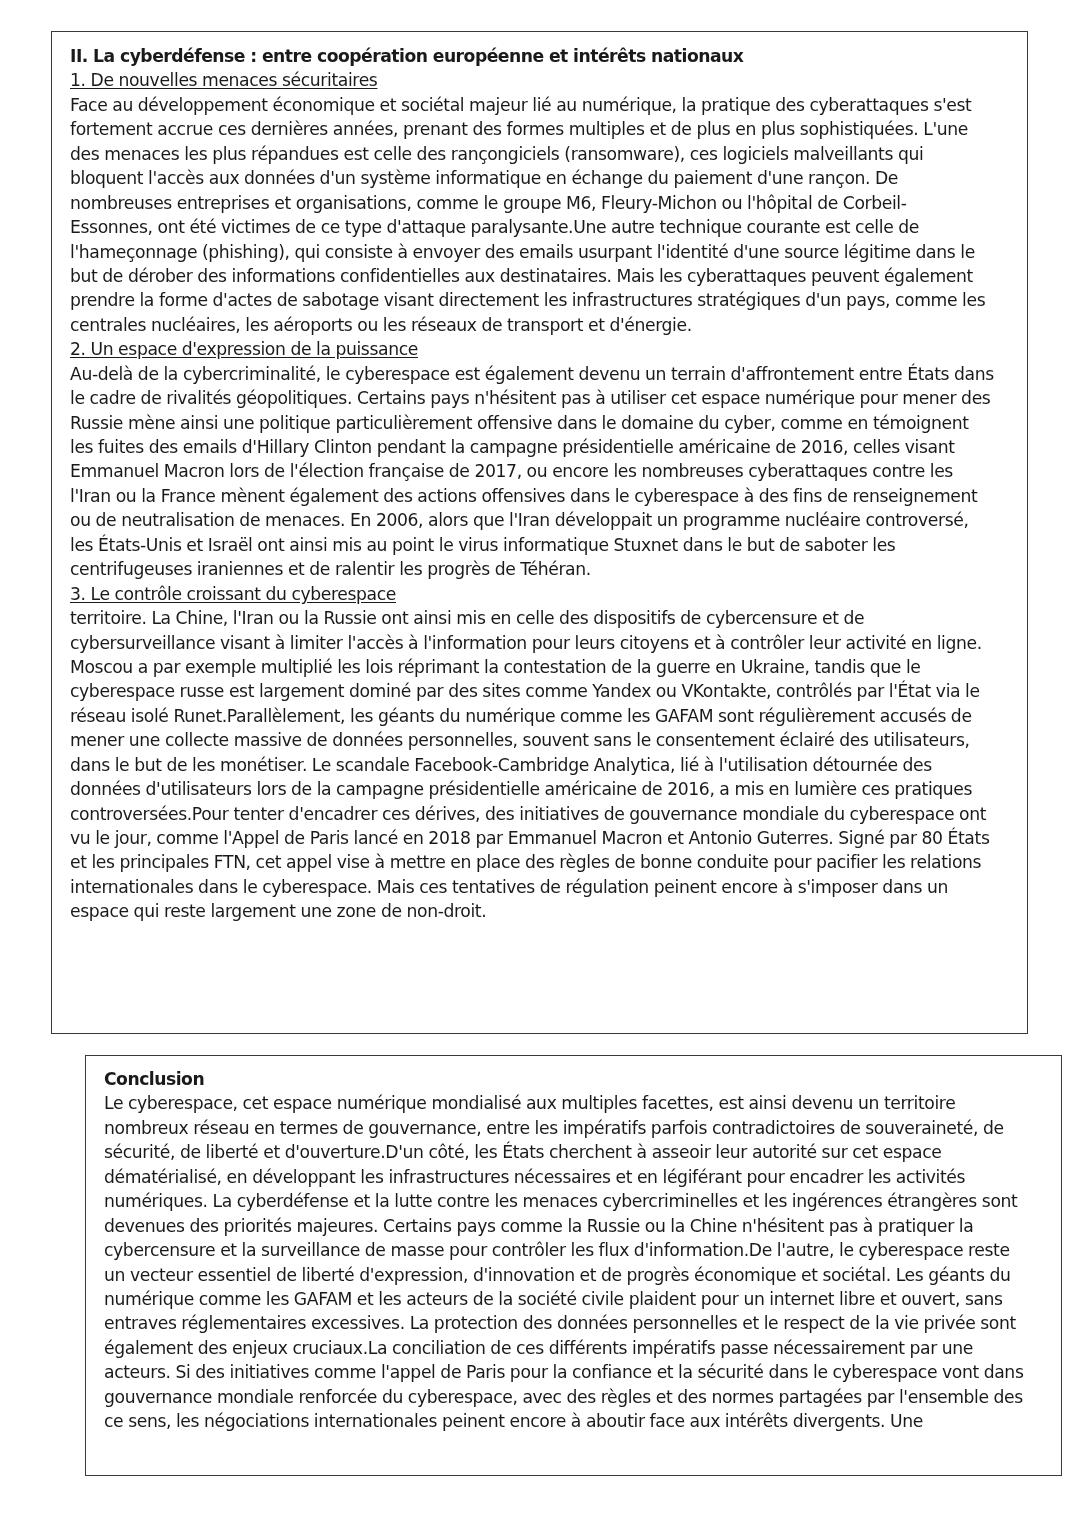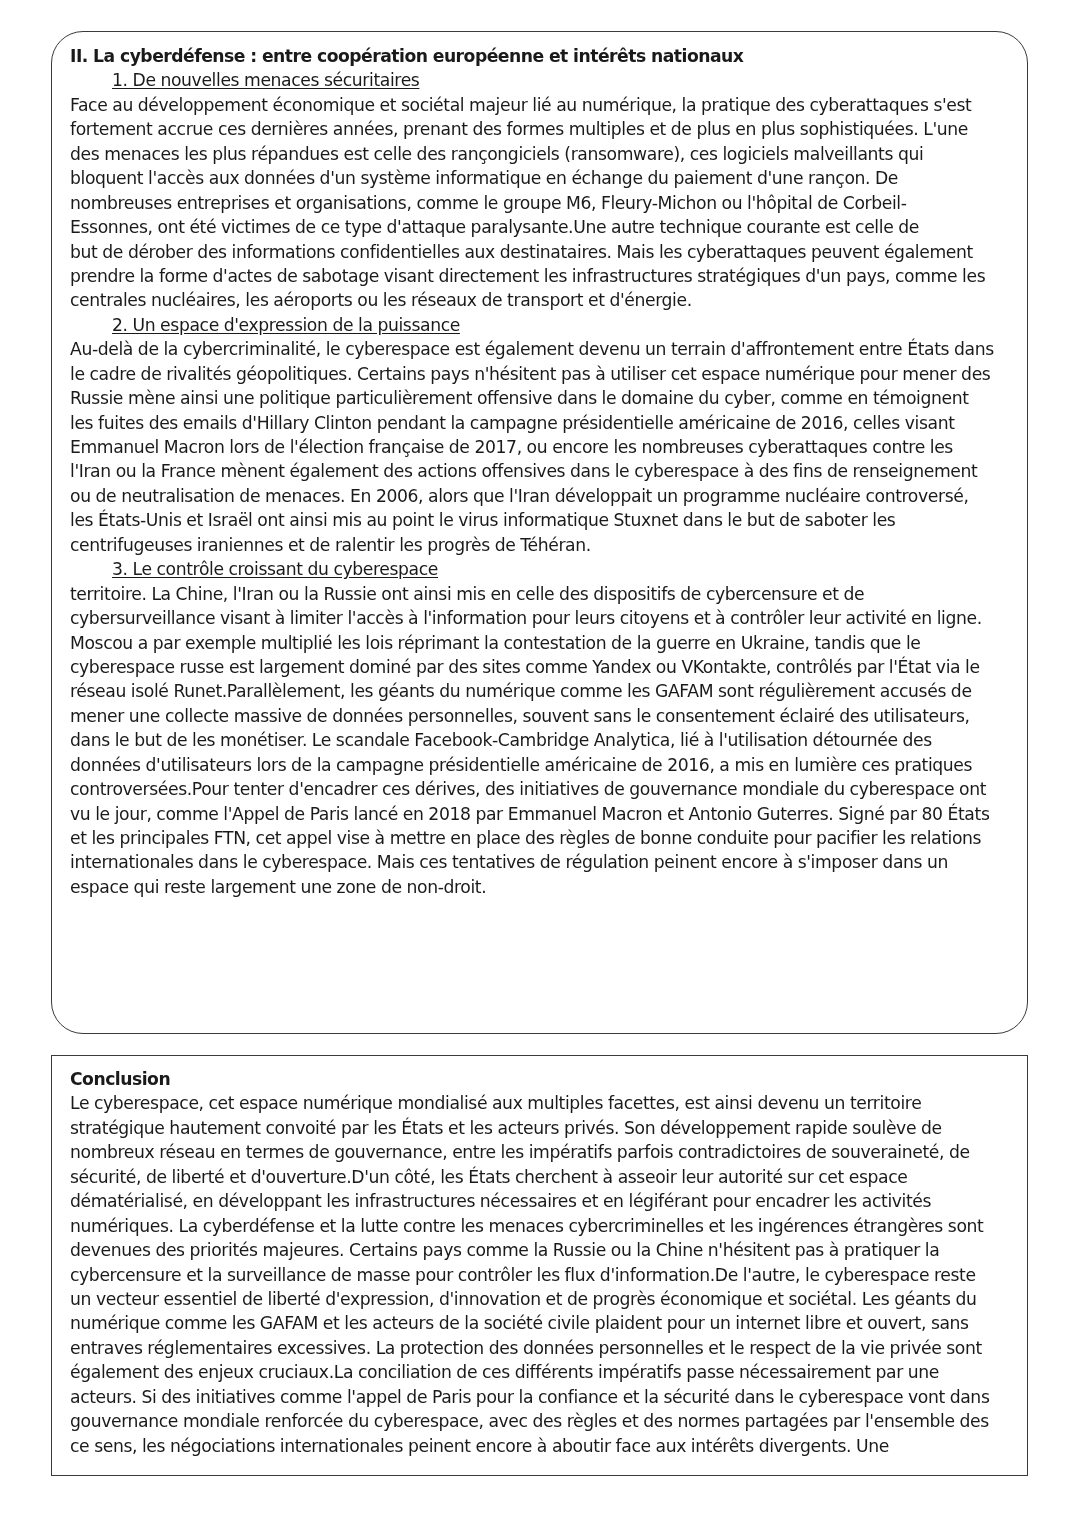--- a/index.html
+++ b/index.html
@@ -16,54 +16,54 @@
       overflow: hidden;
     }
     .box {
       position: absolute;
       left: 51px;
       width: 977px;
       border: 1.5px solid #3a3a3a;
       box-sizing: border-box;
       padding: 12px 18px 0 18px;
     }
-    #box1 { top: 31px; height: 1003px; border-radius: 32px; }
-    #box2 { top: 1055px; height: 421px; padding-top: 11px; }
+    #box1 { top: 31px; height: 1003px; }
+    #box2 { top: 1055px; height: 421px; padding-top: 11px; margin-left: 34px; }
     .line {
       font-size: 17.2px;
       line-height: 24.45px;
       height: 24.45px;
       white-space: nowrap;
       letter-spacing: -0.38px;
       word-spacing: -0.2px;
     }
     .title {
       font-weight: bold;
       letter-spacing: -0.5px;
     }
     .subtitle {
       text-decoration: underline;
       text-underline-offset: 2px;
-      margin-left: 42px;
     }
   </style>
 </head>
 <body>
 
 <div id="box1" class="box">
   <div class="line title">II. La cyberdéfense : entre coopération européenne et intérêts nationaux</div>
 
   <div class="line subtitle">1. De nouvelles menaces sécuritaires</div>
   <div>
     <div class="line">Face au développement économique et sociétal majeur lié au numérique, la pratique des cyberattaques s'est</div>
     <div class="line">fortement accrue ces dernières années, prenant des formes multiples et de plus en plus sophistiquées. L'une</div>
     <div class="line">des menaces les plus répandues est celle des rançongiciels (ransomware), ces logiciels malveillants qui</div>
     <div class="line">bloquent l'accès aux données d'un système informatique en échange du paiement d'une rançon. De</div>
     <div class="line">nombreuses entreprises et organisations, comme le groupe M6, Fleury-Michon ou l'hôpital de Corbeil-</div>
     <div class="line">Essonnes, ont été victimes de ce type d'attaque paralysante.Une autre technique courante est celle de</div>
+    <div class="line">l'hameçonnage (phishing), qui consiste à envoyer des emails usurpant l'identité d'une source légitime dans le</div>
     <div class="line">but de dérober des informations confidentielles aux destinataires. Mais les cyberattaques peuvent également</div>
     <div class="line">prendre la forme d'actes de sabotage visant directement les infrastructures stratégiques d'un pays, comme les</div>
     <div class="line">centrales nucléaires, les aéroports ou les réseaux de transport et d'énergie.</div>
   </div>
 
   <div class="line subtitle">2. Un espace d'expression de la puissance</div>
   <div>
     <div class="line">Au-delà de la cybercriminalité, le cyberespace est également devenu un terrain d'affrontement entre États dans</div>
     <div class="line">le cadre de rivalités géopolitiques. Certains pays n'hésitent pas à utiliser cet espace numérique pour mener des</div>
     <div class="line">Russie mène ainsi une politique particulièrement offensive dans le domaine du cyber, comme en témoignent</div>
@@ -90,21 +90,20 @@
     <div class="line">et les principales FTN, cet appel vise à mettre en place des règles de bonne conduite pour pacifier les relations</div>
     <div class="line">internationales dans le cyberespace. Mais ces tentatives de régulation peinent encore à s'imposer dans un</div>
     <div class="line">espace qui reste largement une zone de non-droit.</div>
   </div>
 </div>
 
 <div id="box2" class="box">
   <div class="line title">Conclusion</div>
   <div>
     <div class="line">Le cyberespace, cet espace numérique mondialisé aux multiples facettes, est ainsi devenu un territoire</div>
-    <div class="line">stratégique hautement convoité par les États et les acteurs privés. Son développement rapide soulève de</div>
     <div class="line">nombreux réseau en termes de gouvernance, entre les impératifs parfois contradictoires de souveraineté, de</div>
     <div class="line">sécurité, de liberté et d'ouverture.D'un côté, les États cherchent à asseoir leur autorité sur cet espace</div>
     <div class="line">dématérialisé, en développant les infrastructures nécessaires et en légiférant pour encadrer les activités</div>
     <div class="line">numériques. La cyberdéfense et la lutte contre les menaces cybercriminelles et les ingérences étrangères sont</div>
     <div class="line">devenues des priorités majeures. Certains pays comme la Russie ou la Chine n'hésitent pas à pratiquer la</div>
     <div class="line">cybercensure et la surveillance de masse pour contrôler les flux d'information.De l'autre, le cyberespace reste</div>
     <div class="line">un vecteur essentiel de liberté d'expression, d'innovation et de progrès économique et sociétal. Les géants du</div>
     <div class="line">numérique comme les GAFAM et les acteurs de la société civile plaident pour un internet libre et ouvert, sans</div>
     <div class="line">entraves réglementaires excessives. La protection des données personnelles et le respect de la vie privée sont</div>
     <div class="line">également des enjeux cruciaux.La conciliation de ces différents impératifs passe nécessairement par une</div>

